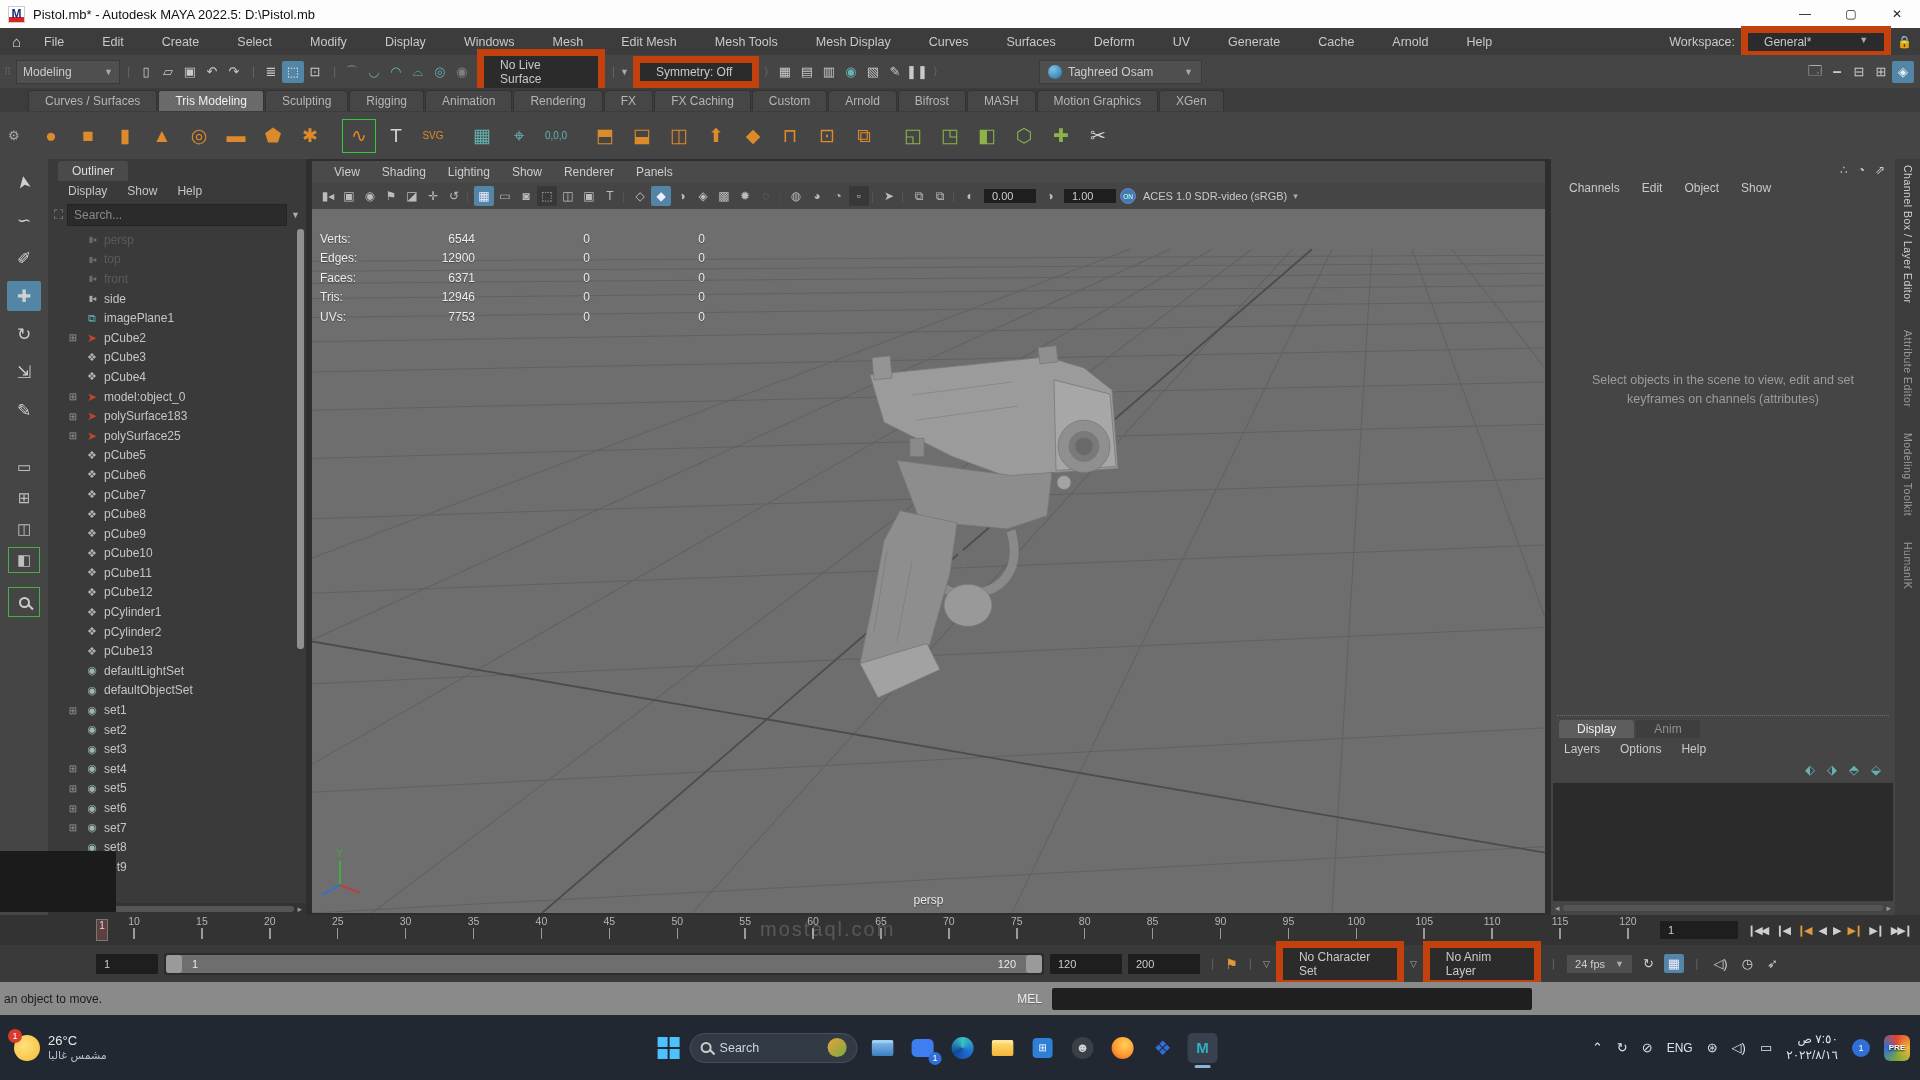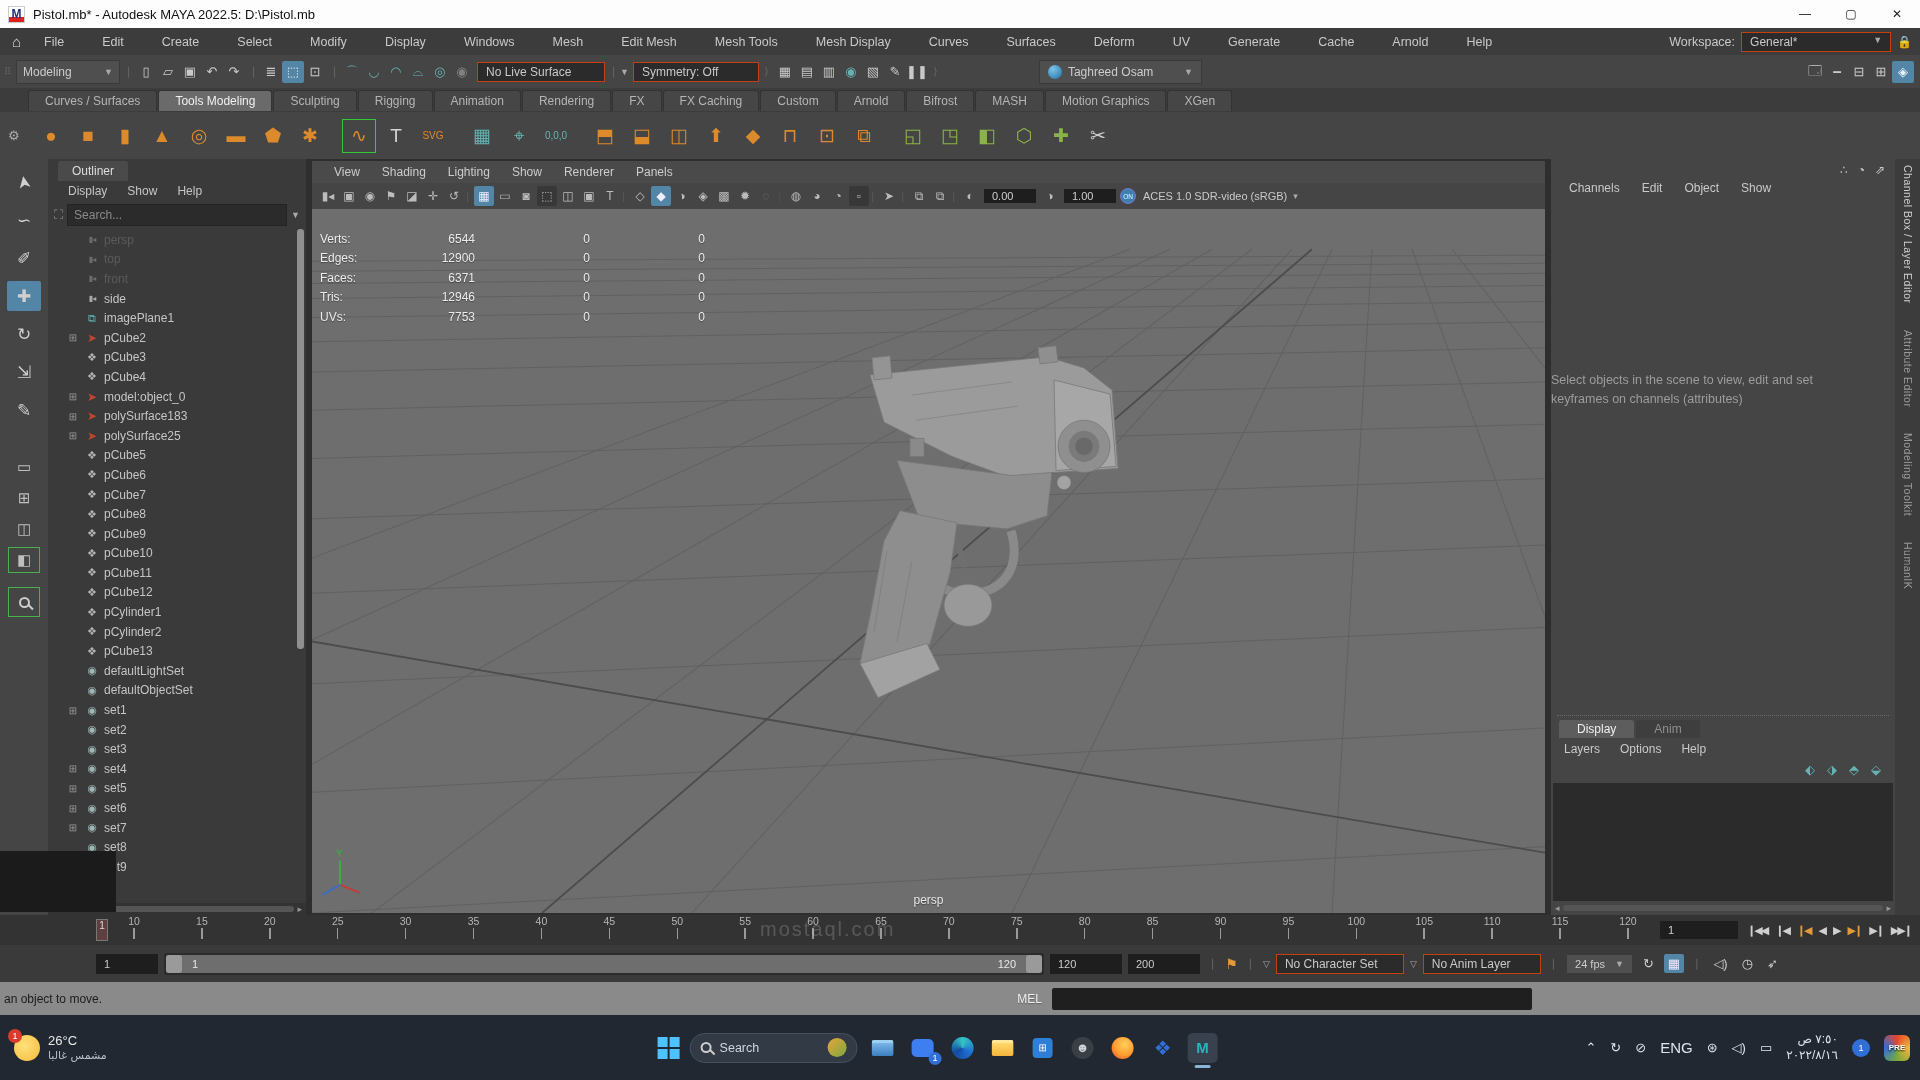--- a/index.html
+++ b/index.html
@@ -9,21 +9,21 @@
 #titlebar{top:0;height:28px;background:#fdfdfd;color:#111;font-size:13px;padding-left:8px}
 .maya-app-icon{width:17px;height:17px;background:linear-gradient(#fff 70%,#d22 70%);border:1px solid #ccc;color:#1b2f7a;font-weight:bold;font-size:12px;display:flex;align-items:center;justify-content:center;margin-right:8px}
 .wincontrols{margin-left:auto;display:flex;height:100%}
 .wincontrols>div{width:46px;display:flex;align-items:center;justify-content:center;color:#222;font-size:12px}
 
 #menubar{top:28px;height:27px;background:#3c3c3c;color:#c9c9c9;font-size:12.5px}
 #menubar .home{color:#ddd;font-size:15px;padding:0 12px}
 #menubar .menus{display:flex;gap:16px}
 #menubar .menus span{padding:0 11px;cursor:default}
 #menubar .ws{margin-left:auto;display:flex;align-items:center;gap:6px;padding-right:8px}
-.field{background:#2b2b2b;border:1px solid #c2410c;color:#c9c9c9;padding:2px 8px;font-size:12px}
+.field{background:#2b2b2b;border:7px solid #c2410c;color:#c9c9c9;padding:2px 16px;font-size:12px}
 .ddarrow{color:#aaa;font-size:9px}
 .lock{color:#bbb;font-size:12px}
 
 #statusline{top:55px;height:33px;background:#454545;color:#ccc;gap:4px;padding-left:4px}
 .grip{color:#666;font-size:10px;letter-spacing:-2px;width:8px}
 .sl-dd{display:flex;align-items:center;background:#4f4f4f;border:1px solid #3a3a3a;height:24px;padding:0 6px;gap:14px;font-size:12px}
 .icon16{width:22px;height:22px;display:flex;align-items:center;justify-content:center;font-size:13px;color:#c9c9c9}
 .sep{width:7px;color:#666;font-size:11px;text-align:center}
 .te{color:#66b2b2}.or{color:#dd8a2c}.gr{color:#8cb24a}.wh{color:#d4d4d4}.dim{opacity:.45}
 .active-blue{background:#5285a6;border-radius:2px;color:#eaf3f8}
@@ -91,21 +91,21 @@
 #hud .hv{width:95px;text-align:right}
 #hud .h0{width:115px;text-align:right}
 .persplabel{position:absolute;bottom:6px;left:50%;transform:translateX(-50%);color:#e8e8e8;font-size:12px;text-shadow:0 1px 1px rgba(0,0,0,.4)}
 
 #channelbox{width:348px;background:#454545;display:flex;flex-direction:column;font-size:12px;color:#c9c9c9;border-left:4px solid #2e2e2e}
 .cbtop{display:flex;justify-content:flex-end;gap:10px;padding:4px 10px 0 0}
 .cbtop span{font-size:12px}
 .cbmenus{display:flex;gap:2px;padding:4px 0 6px 8px}
 .cbmenus span{padding:0 10px}
 .cbempty{flex:1;position:relative}
-.cbmsg{position:absolute;top:170px;left:0;right:0;text-align:left;color:#9c9c9c;font-size:12.5px;line-height:1.5}
+.cbmsg{position:absolute;top:170px;left:0;right:0;text-align:center;color:#9c9c9c;font-size:12.5px;line-height:1.5}
 .dotline{border-top:1px dotted #6a6a6a;margin:0 6px}
 .layertabs{display:flex;padding:4px 0 0 8px;gap:2px}
 .layertabs .tab{padding:2px 18px;background:#3e3e3e;color:#8f8f8f;border-radius:3px 3px 0 0}
 .layertabs .tab.active{background:#5d5d5d;color:#eee}
 .layermenus{display:flex;gap:2px;padding:4px 0 2px 4px}
 .layermenus span{padding:0 9px}
 .layericons{display:flex;justify-content:flex-end;gap:12px;padding:4px 14px 6px 0;color:#bfcfcf;font-size:13px}
 .layerlist{height:118px;background:#2b2b2b;margin:0 2px}
 .cbscroll{height:14px;display:flex;align-items:center;justify-content:space-between;color:#999;font-size:9px;padding:0 4px}
 
@@ -160,21 +160,21 @@
 .i-edge .shape{width:22px;height:22px;border-radius:50%;background:conic-gradient(#35c6c2,#1f6fd1,#134a9e,#35c6c2)}
 .i-folder .shape{width:22px;height:16px;background:linear-gradient(#ffd86b,#f2b53a);border-radius:2px;border-top:3px solid #ffe79a}
 .i-store .shape{width:20px;height:20px;background:#2f7fd6;border-radius:4px;display:flex;align-items:center;justify-content:center;color:#fff;font-size:10px}
 .i-person .shape{width:22px;height:22px;border-radius:50%;background:#3a3f46;color:#cfd4da;display:flex;align-items:center;justify-content:center;font-size:13px}
 .i-firefox .shape{width:22px;height:22px;border-radius:50%;background:radial-gradient(circle at 60% 35%,#ffd15c,#ff9a2e 55%,#e5442c)}
 .i-dropbox{color:#2f6fd6;font-size:20px}
 .i-maya{background:#39414e}
 .i-maya .shape{color:#2bb3c0;font-weight:bold;font-size:15px}
 .i-maya::after{content:"";position:absolute;bottom:-5px;left:7px;right:7px;height:3px;border-radius:2px;background:#8ab4d8}
 .tray{margin-left:auto;display:flex;align-items:center;gap:14px;padding-right:10px;font-size:13px;color:#dfe4ea}
-.tray .txt{font-size:15px}
+.tray .txt{font-size:12px}
 .clock{display:flex;flex-direction:column;align-items:flex-end;line-height:1.3;font-size:12px;font-family:"DejaVu Sans",sans-serif}
 .bluedot{width:18px;height:18px;border-radius:50%;background:#2f6fd6;display:flex;align-items:center;justify-content:center;color:#fff;font-size:9px}
 .preicon{width:26px;height:26px;border-radius:6px;background:conic-gradient(#e5442c,#f2b53a,#7aa93c,#2f6fd6,#e5442c);display:flex;align-items:center;justify-content:center;color:#fff;font-size:8px;font-weight:bold;text-shadow:0 1px 2px #000}
 
 #darkoverlay{position:absolute;left:0;top:851px;width:116px;height:61px;background:#1b1b1b;z-index:30}
 #watermark{position:absolute;left:760px;top:918px;z-index:40;text-align:center;pointer-events:none}
 #watermark .big{font-family:"DejaVu Sans",sans-serif;font-size:78px;font-weight:bold;color:rgba(255,255,255,.34);line-height:.9}
 #watermark .sub{font-size:20px;color:rgba(255,255,255,.18);letter-spacing:2px}
 svg text{font-family:"Liberation Sans",sans-serif}
 </style>
@@ -285,21 +285,21 @@
       <div class="icon16">⊟</div>
       <div class="icon16">⊞</div>
       <div class="icon16 active-blue">◈</div>
     </div>
 </div>
 
 <div class="row" id="shelftabs">
   <div style="display:flex">
 
   <div class="tab">Curves / Surfaces</div>
-      <div class="tab active">Tools Modeling</div>
+      <div class="tab active">Tris Modeling</div>
       <div class="tab">Sculpting</div>
       <div class="tab">Rigging</div>
       <div class="tab">Animation</div>
       <div class="tab">Rendering</div>
       <div class="tab">FX</div>
       <div class="tab">FX Caching</div>
       <div class="tab">Custom</div>
       <div class="tab">Arnold</div>
       <div class="tab">Bifrost</div>
       <div class="tab">MASH</div>

